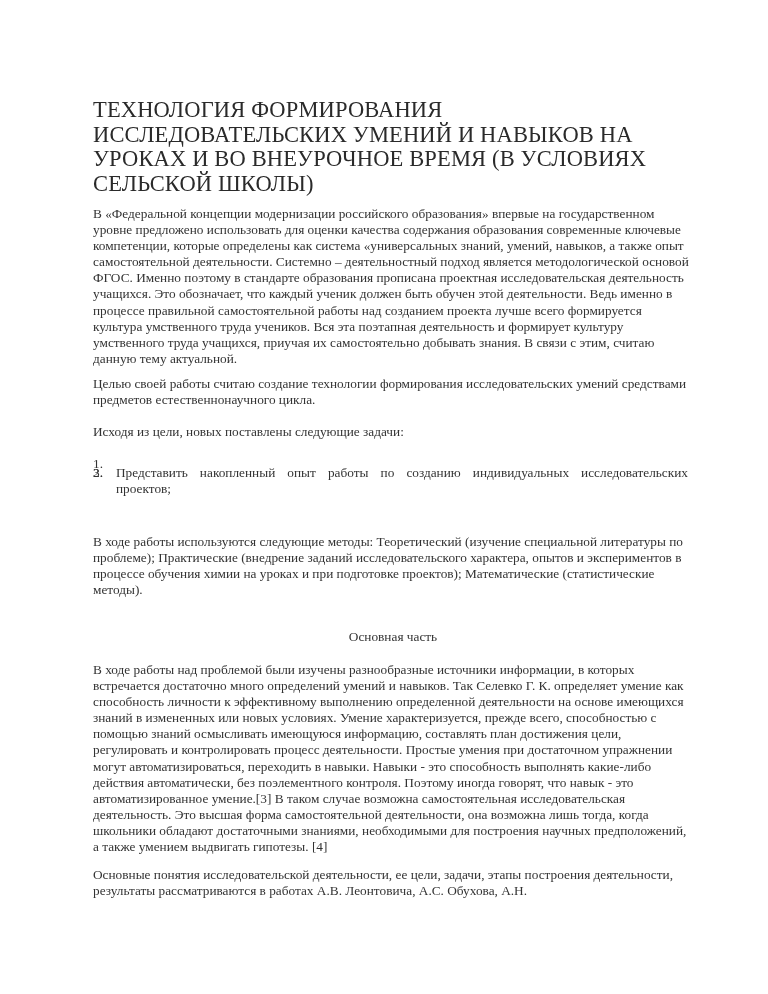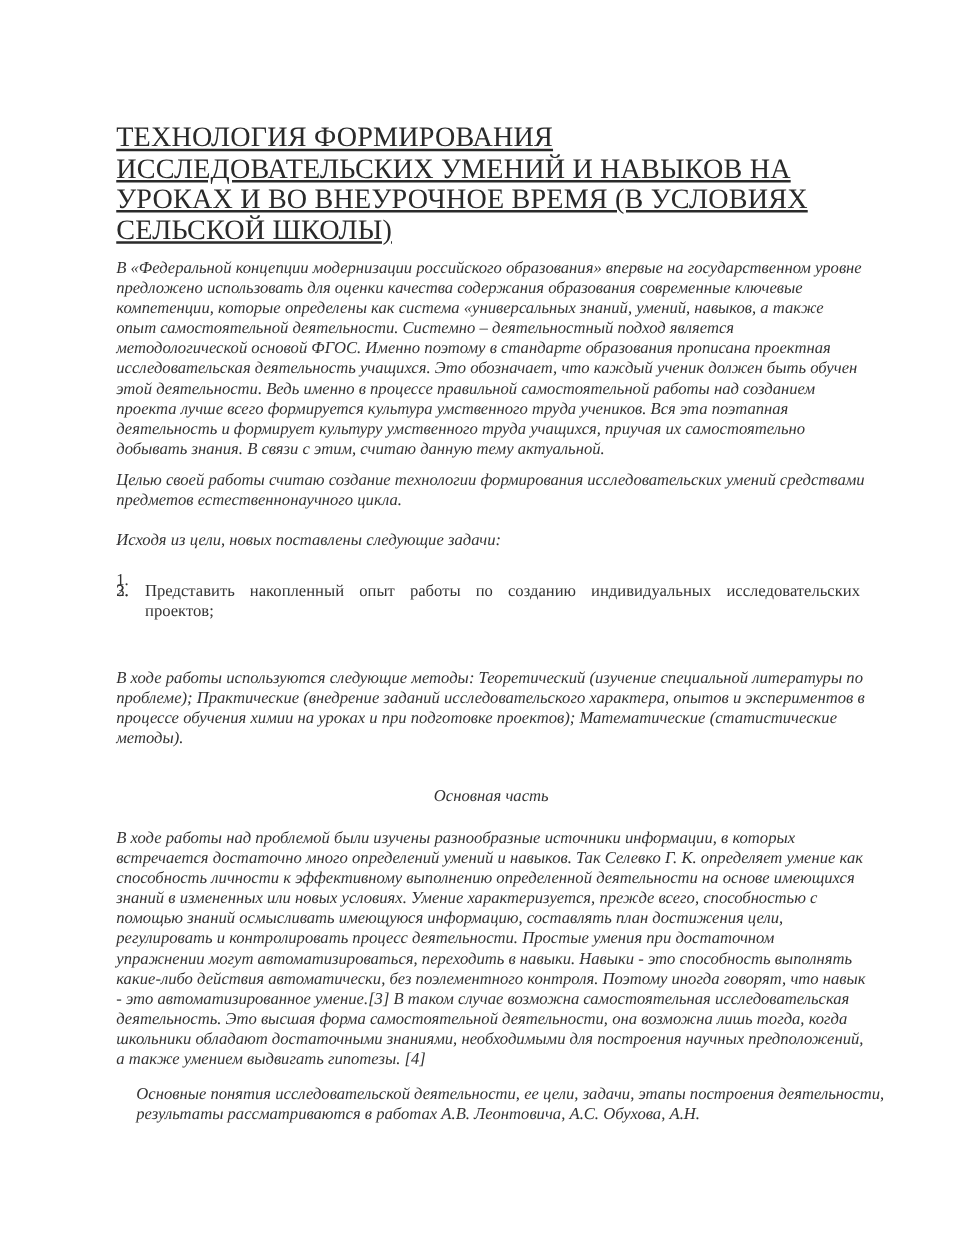--- a/index.html
+++ b/index.html
@@ -26,31 +26,29 @@
       top: 98px;
       left: 0;
       width: 595px;
       margin: 0;
       font-weight: normal;
       font-size: 22.5px;
       line-height: 24.5px;
       letter-spacing: 0.15px;
       color: #2a2a2a;
       text-transform: none;
-      text-decoration: underline;
     }
     .p {
       position: absolute;
       left: 0;
       width: 600px;
       margin: 0;
       font-size: 13.3px;
       line-height: 16.1px;
       color: #333333;
-      font-style: italic;
     }
     .list {
       position: absolute;
       left: 0;
       width: 595px;
       margin: 0;
       padding: 0;
       list-style: none;
       font-size: 13.3px;
       line-height: 16.1px;
@@ -99,15 +97,15 @@
       <span>Представить накопленный опыт работы по созданию индивидуальных исследовательских проектов;</span>
     </li>
   </ol>
 
   <p class="p" style="top:534px;">В ходе работы используются следующие методы: Теоретический (изучение специальной литературы по проблеме); Практические (внедрение заданий исследовательского характера, опытов и экспериментов в процессе обучения химии на уроках и при подготовке проектов); Математические (статистические методы).</p>
 
   <p class="p" style="top:629px;text-align:center;">Основная часть</p>
 
   <p class="p" style="top:662px;">В ходе работы над проблемой были изучены разнообразные источники информации, в которых встречается достаточно много определений умений и навыков. Так Селевко Г. К. определяет умение как способность личности к эффективному выполнению определенной деятельности на основе имеющихся знаний в измененных или новых условиях. Умение характеризуется, прежде всего, способностью с помощью знаний осмысливать имеющуюся информацию, составлять план достижения цели, регулировать и контролировать процесс деятельности. Простые умения при достаточном упражнении могут автоматизироваться, переходить в навыки. Навыки - это способность выполнять какие-либо действия автоматически, без поэлементного контроля. Поэтому иногда говорят, что навык - это автоматизированное умение.[3] В таком случае возможна самостоятельная исследовательская деятельность. Это высшая форма самостоятельной деятельности, она возможна лишь тогда, когда школьники обладают достаточными знаниями, необходимыми для построения научных предположений, а также умением выдвигать гипотезы. [4]</p>
 
-  <p class="p" style="top:867px;margin-left:16px;">Основные понятия исследовательской деятельности, ее цели, задачи, этапы построения деятельности, результаты рассматриваются в работах А.В. Леонтовича, А.С. Обухова, А.Н.</p>
+  <p class="p" style="top:867px;">Основные понятия исследовательской деятельности, ее цели, задачи, этапы построения деятельности, результаты рассматриваются в работах А.В. Леонтовича, А.С. Обухова, А.Н.</p>
 
 </div>
 
 </body></html>

